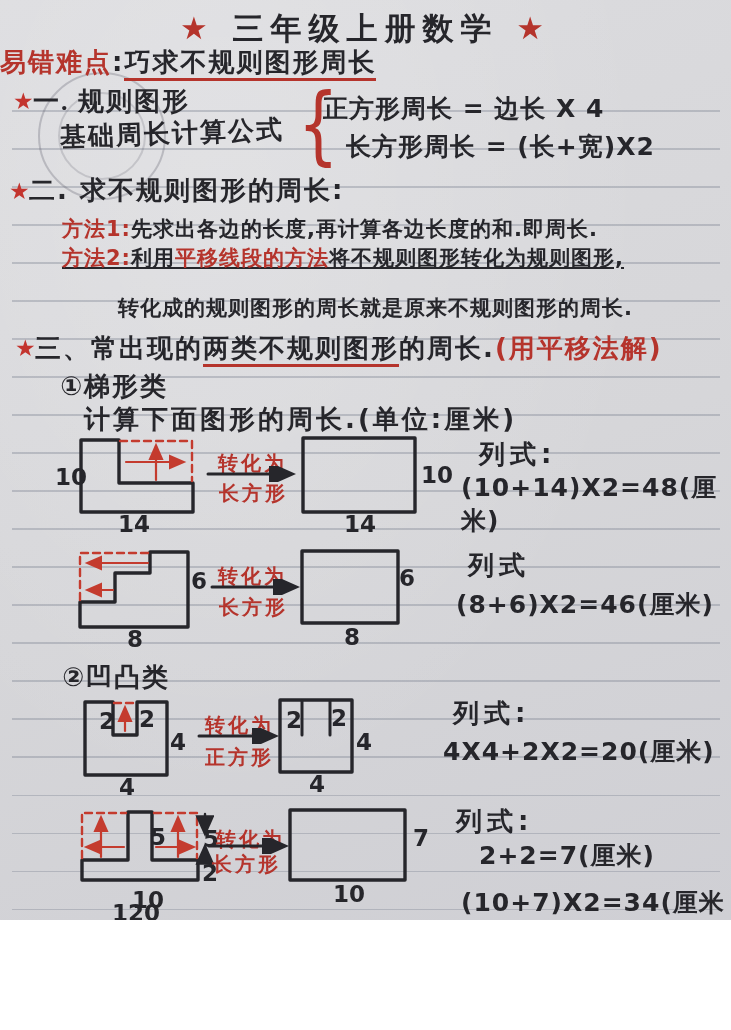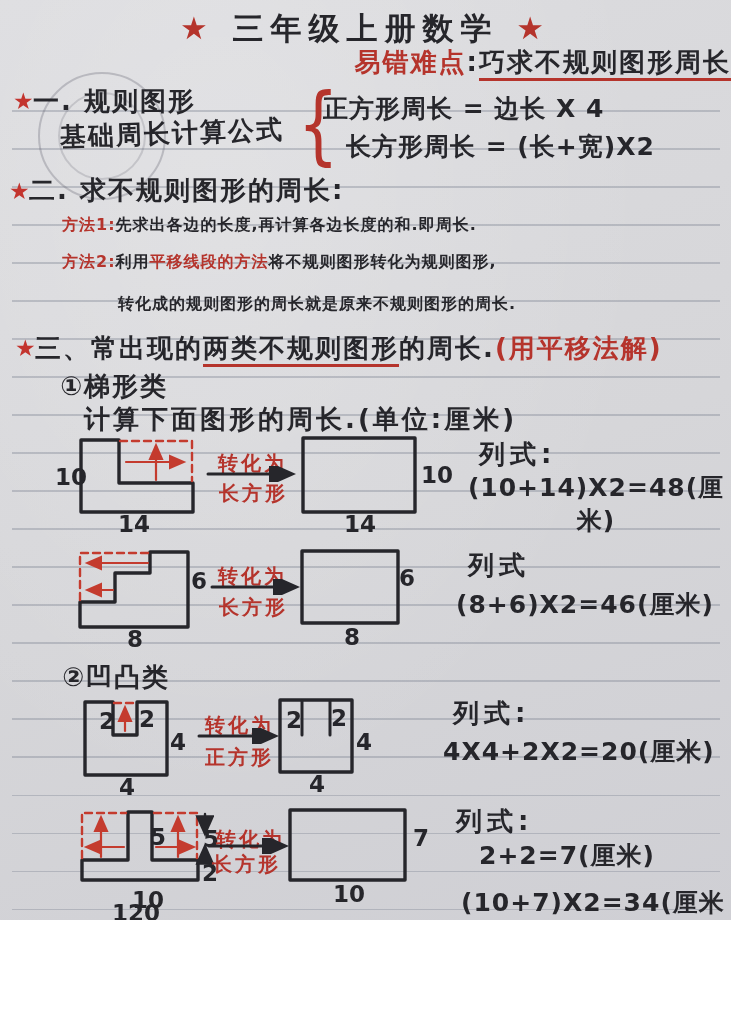--- a/index.html
+++ b/index.html
@@ -15,25 +15,25 @@
   .hw{font-weight:bold;}
   .red{color:#b5342c;}
   .ruling{
     left:12px; top:74px; width:708px; height:846px;
     background:repeating-linear-gradient(to bottom,
       rgba(130,136,150,0) 0px, rgba(130,136,150,0) 36.5px,
       rgba(130,136,150,0.40) 36.5px, rgba(130,136,150,0.40) 38px);
     pointer-events:none;
   }
   .title{left:0;top:8px;width:100%;text-align:center;font-size:31px;letter-spacing:7px;}
-  .subtitle{left:0;top:45px;width:100%;text-align:right;font-size:26px;letter-spacing:2px;}
+  .subtitle{left:0;top:45px;width:100%;text-align:left;font-size:26px;letter-spacing:2px;}
   .u-red{border-bottom:3px solid #b5342c;padding-bottom:1px;}
   .star{font-size:23px;color:#c3342e;}
   .h26{font-size:26px;letter-spacing:2px;}
-  .h24{font-size:16px;letter-spacing:1px;}
+  .h24{font-size:21px;letter-spacing:1px;}
   .formula{font-size:25px;letter-spacing:1px;}
   .brace{font-size:86px;line-height:92px;color:#b5342c;font-weight:normal;transform:scaleX(.75);}
   .num{font-size:23px;font-weight:bold;}
   .eq{font-size:25px;font-weight:bold;letter-spacing:1px;}
   .lh{font-size:26px;font-weight:bold;letter-spacing:5px;}
   .atxt{font-size:20px;color:#b5342c;font-weight:bold;letter-spacing:3px;text-align:right;}
   .qmark{font-size:42px;font-weight:bold;}
   .shape{fill:none;stroke:#26262b;stroke-width:3.4;stroke-linejoin:round;stroke-linecap:round;}
   .thin{fill:none;stroke:#26262b;stroke-width:3;stroke-linecap:round;}
   .rdash{fill:none;stroke:#c43b2e;stroke-width:2.4;stroke-dasharray:7 5;stroke-linecap:round;}
@@ -70,32 +70,32 @@
     <span class="red">★</span>
     <span>三年级上册数学</span>
     <span class="red">★</span>
   </div>
 
   <div class="abs subtitle hw">
     <span class="red">易错难点</span><span>:</span><span class="u-red">巧求不规则图形周长</span>
   </div>
 
   <div class="abs star hw" style="left:13px;top:88px;">★</div>
-  <div class="abs h26 hw" style="left:33px;top:84px;">一. 规则图形</div>
+  <div class="abs h26 hw" style="left:33px;top:84px;font-family:Liberation Serif, serif;">一. 规则图形</div>
   <div class="abs h26 hw" style="left:60px;top:116px;transform:rotate(-2deg);">基础周长计算公式</div>
   <div class="abs brace" style="left:291px;top:78px;">{</div>
   <div class="abs formula hw" style="left:323px;top:92px;">正方形周长 = 边长 X 4</div>
   <div class="abs formula hw" style="left:318px;top:130px;margin-left:28px;">长方形周长 = (长+宽)X2</div>
 
   <div class="abs star hw" style="left:9px;top:178px;">★</div>
   <div class="abs h26 hw" style="left:29px;top:173px;">二. 求不规则图形的周长:</div>
   <div class="abs h24 hw" style="left:62px;top:215px;">
     <span class="red">方法1:</span><span>先求出各边的长度,再计算各边长度的和.即周长.</span>
   </div>
-  <div class="abs h24 hw" style="left:62px;top:252px;">
+  <div class="abs h24 hw" style="left:62px;top:244px;text-decoration:underline;">
     <span class="red">方法2:</span><span>利用</span><span class="red">平移线段的方法</span><span>将不规则图形转化为规则图形,</span>
   </div>
   <div class="abs h24 hw" style="left:118px;top:294px;">转化成的规则图形的周长就是原来不规则图形的周长.</div>
 
   <div class="abs star hw" style="left:15px;top:335px;">★</div>
   <div class="abs h26 hw" style="left:60px;top:369px;">①梯形类</div>
   <div class="abs h26 hw" style="left:35px;top:331px;">
     <span>三、常出现的</span><span class="u-red">两类不规则图形</span><span>的周长.</span><span class="red">(用平移法解)</span>
   </div>
   <div class="abs h26 hw" style="left:84px;top:402px;letter-spacing:3px;">计算下面图形的周长.(单位:厘米)</div>
@@ -115,21 +115,21 @@
   </svg>
   <div class="abs atxt" style="left:219px;top:480px;">长方形</div>
 
   <svg class="abs" style="left:299px;top:434px;" width="122" height="84">
     <rect class="shape" x="4" y="4" width="112" height="74"></rect>
   </svg>
   <div class="abs num" style="left:421px;top:462px;">10</div>
   <div class="abs num" style="left:344px;top:511px;">14</div>
 
   <div class="abs lh" style="left:479px;top:437px;">列式:</div>
-  <div class="abs eq" style="left:461px;top:471px;text-align:center;">(10+14)X2=48(厘米)</div>
+  <div class="abs eq" style="left:461px;top:471px;">(10+14)X2=48(厘米)</div>
 
   <svg class="abs" style="left:76px;top:548px;" width="120" height="86">
     <polygon class="shape" points="4,79 4,54 39,54 39,25 74,25 74,4 112,4 112,79"></polygon>
     <polyline class="rdash" points="4,52 4,5 72,5"></polyline>
     <line class="rline" x1="72" y1="15" x2="12" y2="15" marker-end="url(#mR)"></line>
     <line class="rline" x1="37" y1="42" x2="12" y2="42" marker-end="url(#mR)"></line>
   </svg>
   <div class="abs num" style="left:191px;top:568px;">6</div>
   <div class="abs num" style="left:127px;top:626px;">8</div>
 

